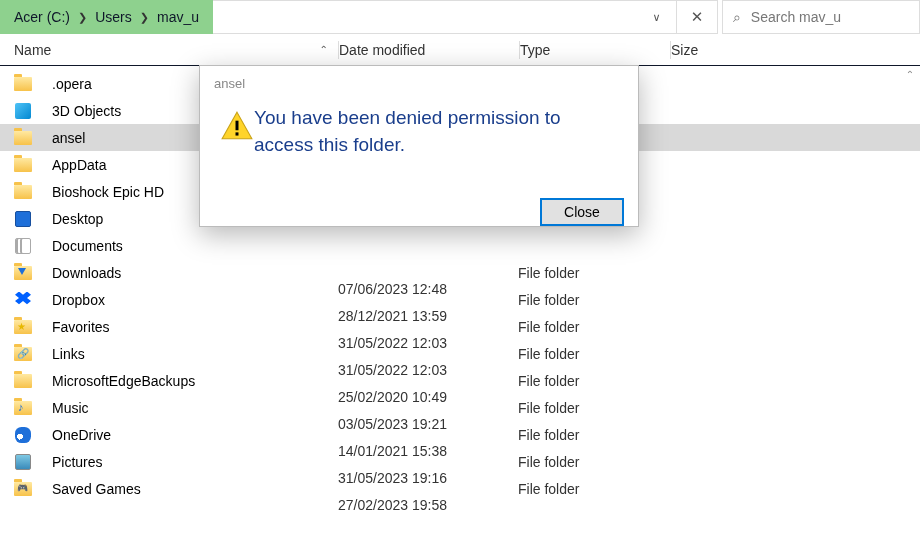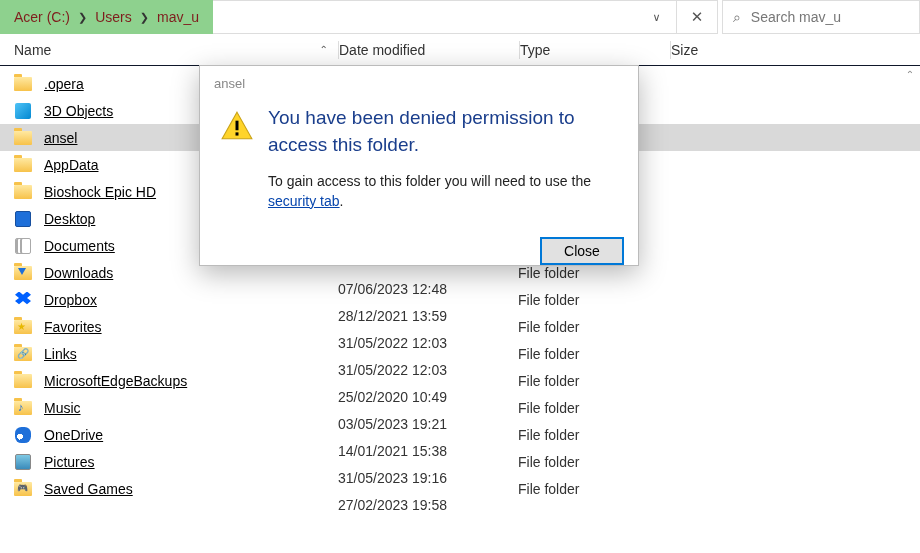--- a/index.html
+++ b/index.html
@@ -1,55 +1,55 @@
 <!DOCTYPE html>
 <html><head>
 <meta charset="utf-8">
 <style>
   * { box-sizing: border-box; margin: 0; padding: 0; font-family: "Segoe UI", Tahoma, sans-serif; }
   body { width: 920px; height: 553px; background: #fff; overflow: hidden; position: relative; font-size: 14px; color: #000; }
   
   .top-bar { display: flex; height: 34px; width: 100%; }
   .breadcrumb { display: flex; align-items: center; background: #8ed18e; padding: 0 8px; height: 100%; }
-  .crumb { padding: 0 6px; color: #7f1d1d; }
+  .crumb { padding: 0 6px; color: #0f172a; }
   .chev { padding: 0 2px; color: #333; font-size: 11px; }
   .addr-rest { flex: 1; display: flex; align-items: center; justify-content: flex-end; border: 1px solid #ddd; border-left: none; height: 100%; }
   .addr-dd { width: 40px; text-align: center; border-right: 1px solid #ddd; height: 100%; display:flex; align-items:center; justify-content:center; color:#555; font-size:11px;}
   .addr-close { width: 40px; text-align: center; height: 100%; display:flex; align-items:center; justify-content:center; color:#555; font-weight:400; font-size:15px;}
   .search-box { width: 198px; height: 100%; border: 1px solid #ddd; margin-left: 4px; display:flex; align-items:center; padding: 0 10px; color:#777; }
   .search-icon { margin-right: 10px; font-size: 14px; }
   
   .headers { display: flex; height: 32px; align-items: center; padding-left: 14px; border-bottom: 1px solid #0f172a; color:#333; font-size:14px; position:relative;}
   .col-name { width: 324px; display:flex; align-items:center;}
   .col-name .sort { margin-left:auto; margin-right:10px; font-size:10px; color:#555;}
   .col-date { width: 180px; }
   .col-type { width: 150px; }
   .col-size { width: 100px; }
   .head-sep { width:1px; height:18px; background:#ddd; margin-right:0px;}
   
   .file-area { position: relative; height: calc(100% - 66px); overflow:hidden; }
   .file-list { padding-top: 4px; }
   .row { display: flex; align-items: center; height: 27px; padding-left: 14px; }
   .row.selected { background: #d9d9d9; }
-  .fcol-name { width: 324px; display:flex; align-items:center; gap:12px;text-decoration:underline; }
+  .fcol-name { width: 324px; display:flex; align-items:center; gap:20px; }
   .fcol-date { width: 180px; color:#333;margin-top:32px; }
   .fcol-type { width: 150px; color:#333; }
   .ico { width: 18px; height: 18px; display:flex; align-items:center; justify-content:center; }
   
   .folder-ico { width:18px; height:14px; background: linear-gradient(#ffe9a2,#f7c24a); border-radius:1px; position:relative;}
   .folder-ico::before{content:""; position:absolute; top:-3px; left:0; width:8px; height:3px; background:#f7c24a; border-radius:1px 1px 0 0;}
   
   .special-ico { width:16px; height:16px; border-radius:2px; }
   
   .scrollbar { position:absolute; right:2px; top:0; width:16px; height:100%; }
   .scroll-up { position:absolute; top:0; width:16px; height:16px; display:flex; align-items:center; justify-content:center; font-size:10px; color:#888;}
   
   .dialog { position: absolute; left: 199px; top: 65px; width: 440px; background: #fff; border: 1px solid #bbb; box-shadow: 0 8px 26px rgba(0,0,0,.28); z-index: 20; }
   .dlg-title { padding: 10px 14px 8px; color: #888; font-size: 13px; }
-  .dlg-body { padding: 6px 20px 16px 20px; display:flex; gap:14px; }
+  .dlg-body { padding: 6px 20px 16px 20px; display:flex; }
   .warn-tri { width: 34px; height: 34px; flex-shrink:0; margin-top:4px;}
   .dlg-heading { color: #1a3e8c; font-size: 19px; line-height: 1.4; font-weight:400; margin-bottom: 14px; }
   .dlg-text { font-size: 14px; color:#222; line-height:1.4;}
   .dlg-link { color: #0645ad; text-decoration: underline; cursor:pointer; }
   .dlg-footer { padding: 10px 14px 0; display:flex; justify-content:flex-end; }
   .dlg-btn { min-width: 84px; padding: 4px 20px; background:#e1e1e1; border: 2px solid #0078d7; font-size:14px; cursor:pointer; }
 </style>
 </head>
 <body>
 
@@ -265,21 +265,18 @@
 <div class="dialog">
   <div class="dlg-title">ansel</div>
   <div class="dlg-body">
     <svg class="warn-tri" viewBox="0 0 32 32">
       <path d="M16 3 L30 28 L2 28 Z" fill="#ffd42a" stroke="#c9a217" stroke-width="1"></path>
       <rect x="14.6" y="11" width="2.8" height="9" fill="#000"></rect>
       <rect x="14.6" y="22" width="2.8" height="3" fill="#000"></rect>
     </svg>
     <div>
       <div class="dlg-heading">You have been denied permission to access this folder.</div>
-      <div class="dlg-text">
-        <span>To gain access to this folder you will need to use the </span><span class="dlg-link">security tab</span><span>.</span>
-      </div>
     </div>
   </div>
   <div class="dlg-footer">
     <button class="dlg-btn">Close</button>
   </div>
 </div>
 
 </body></html>

